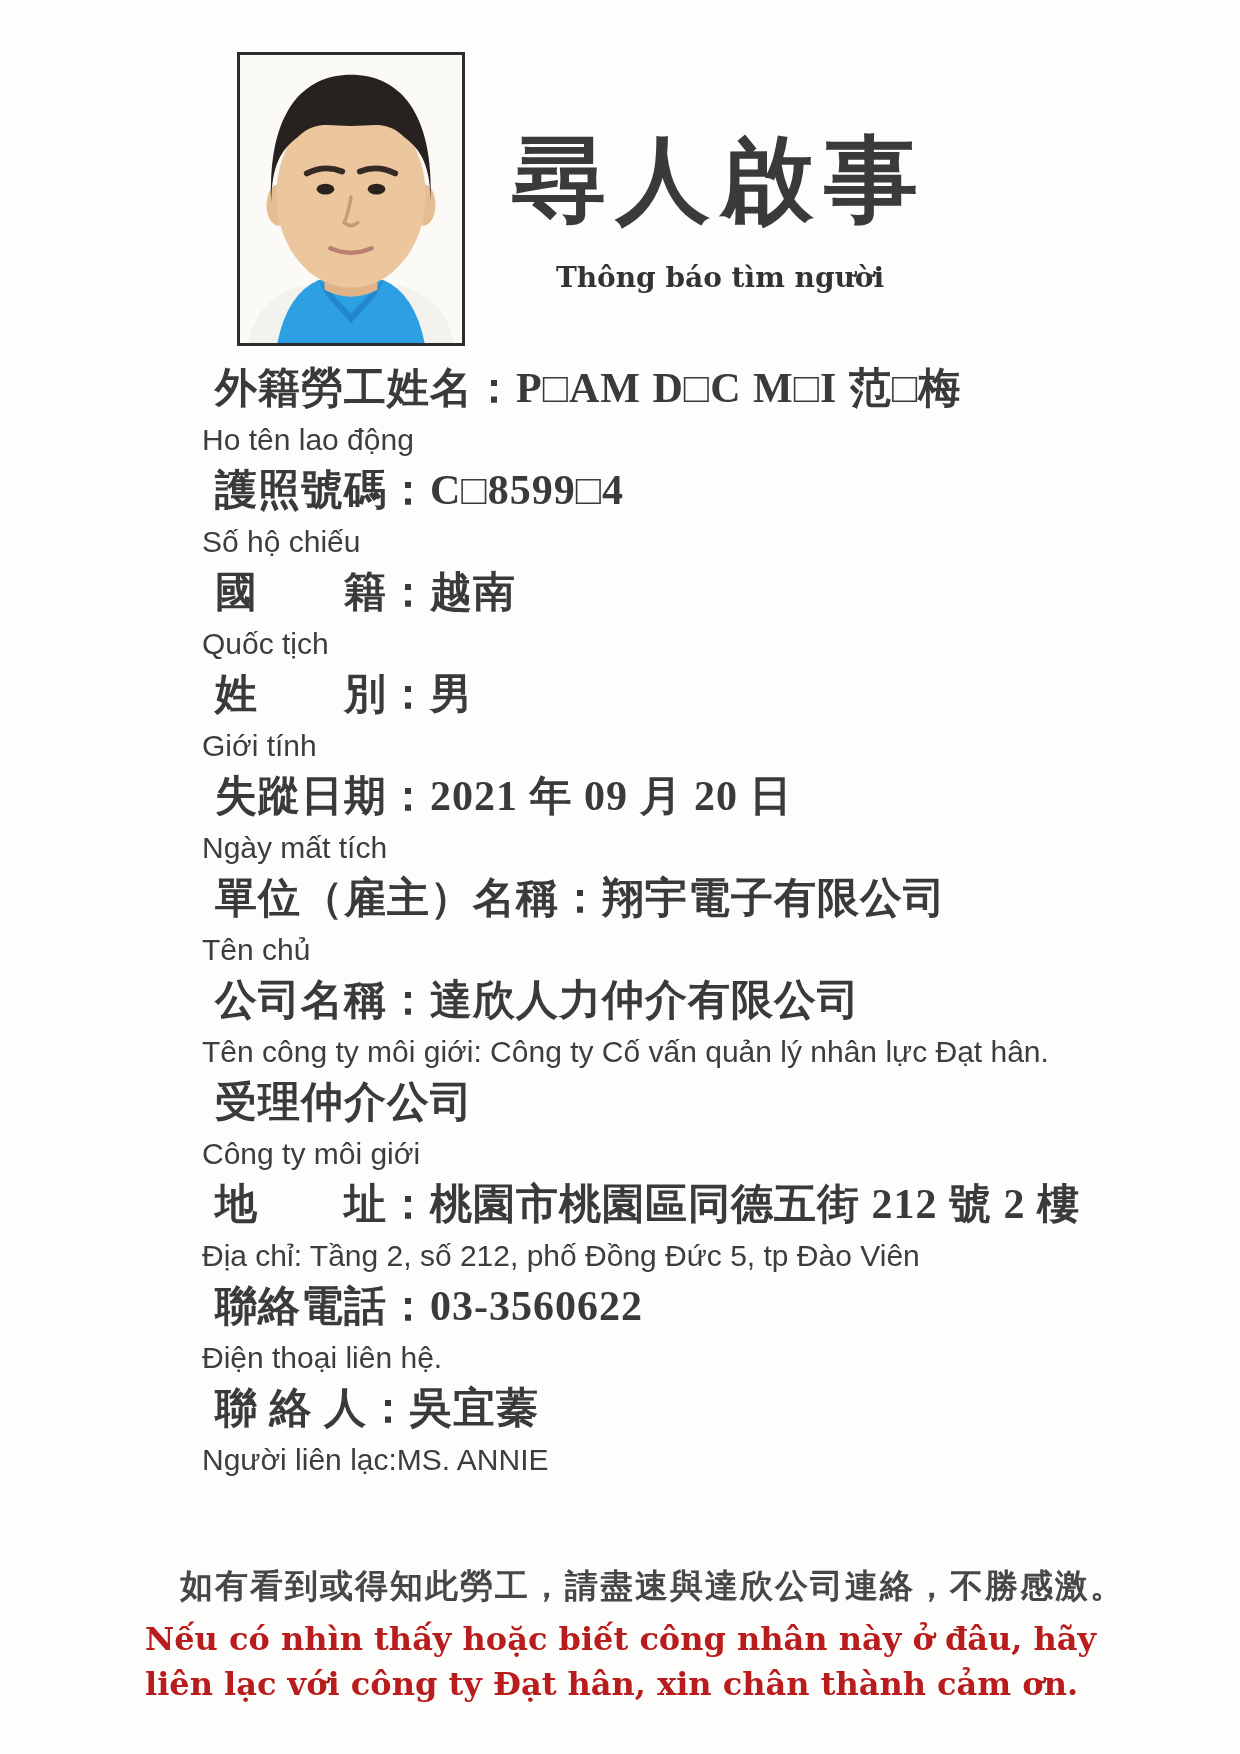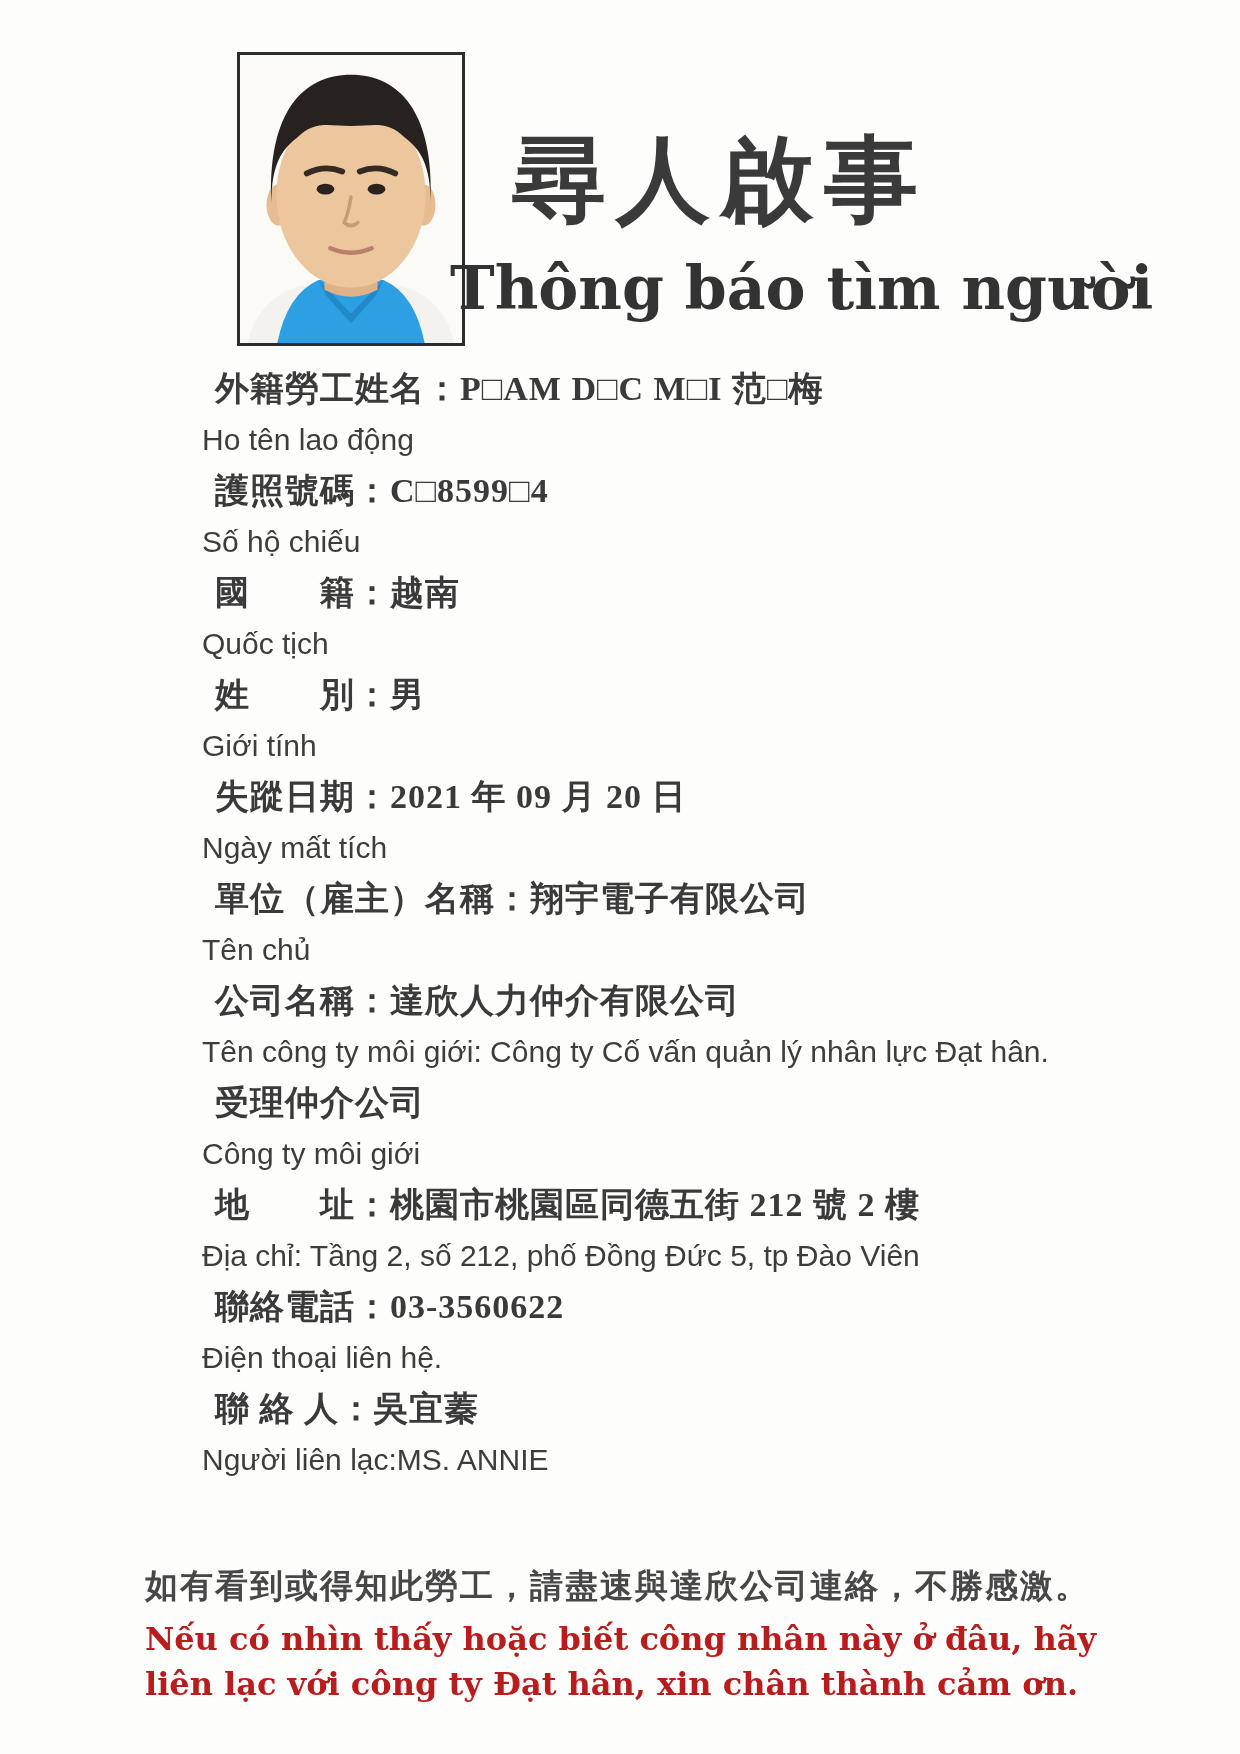--- a/index.html
+++ b/index.html
@@ -34,38 +34,38 @@
   .title-zh {
     font-family: "DejaVu Sans", "Liberation Sans", sans-serif;
     font-weight: 900;
     font-size: 94px;
     line-height: 1.1;
     letter-spacing: 10px;
     color: #3a3a3a;
     white-space: nowrap;
   }
   .title-vi {
-    margin-top: 22px;
+    margin-top: 30px;
     font-family: "DejaVu Serif", "Liberation Serif", serif;
     font-weight: bold;
-    font-size: 60px;
+    font-size: 28px;
     color: #333333;
     white-space: nowrap;
   }
   
   .fields {
     position: absolute;
     left: 202px; top: 362px;
     width: 1010px;
   }
   .field-row { display: block; }
   .field-zh {
     font-family: "Liberation Serif", "DejaVu Serif", serif;
     font-weight: bold;
-    font-size: 34px;
+    font-size: 42px;
     line-height: 53px;
     letter-spacing: 1px;
     color: #3a3a3a;
     padding-left: 13px;
     white-space: nowrap;
   }
   .field-vi {
     font-family: Liberation Sans, sans-serif;
     font-weight: normal;
     font-size: 30px;
@@ -80,20 +80,21 @@
     width: 1015px;
   }
   .footer-zh {
     font-family: Liberation Sans, sans-serif;
     font-weight: 600;
     font-size: 33px;
     line-height: 46px;
     letter-spacing: 2px;
     color: #474747;
     white-space: nowrap;
+    text-align: center;
   }
   .footer-vi {
     margin-top: 8px;
     font-family: "DejaVu Serif", "Liberation Serif", serif;
     font-weight: bold;
     font-size: 32px;
     line-height: 45px;
     color: #b91c1c;
   }
 </style>

